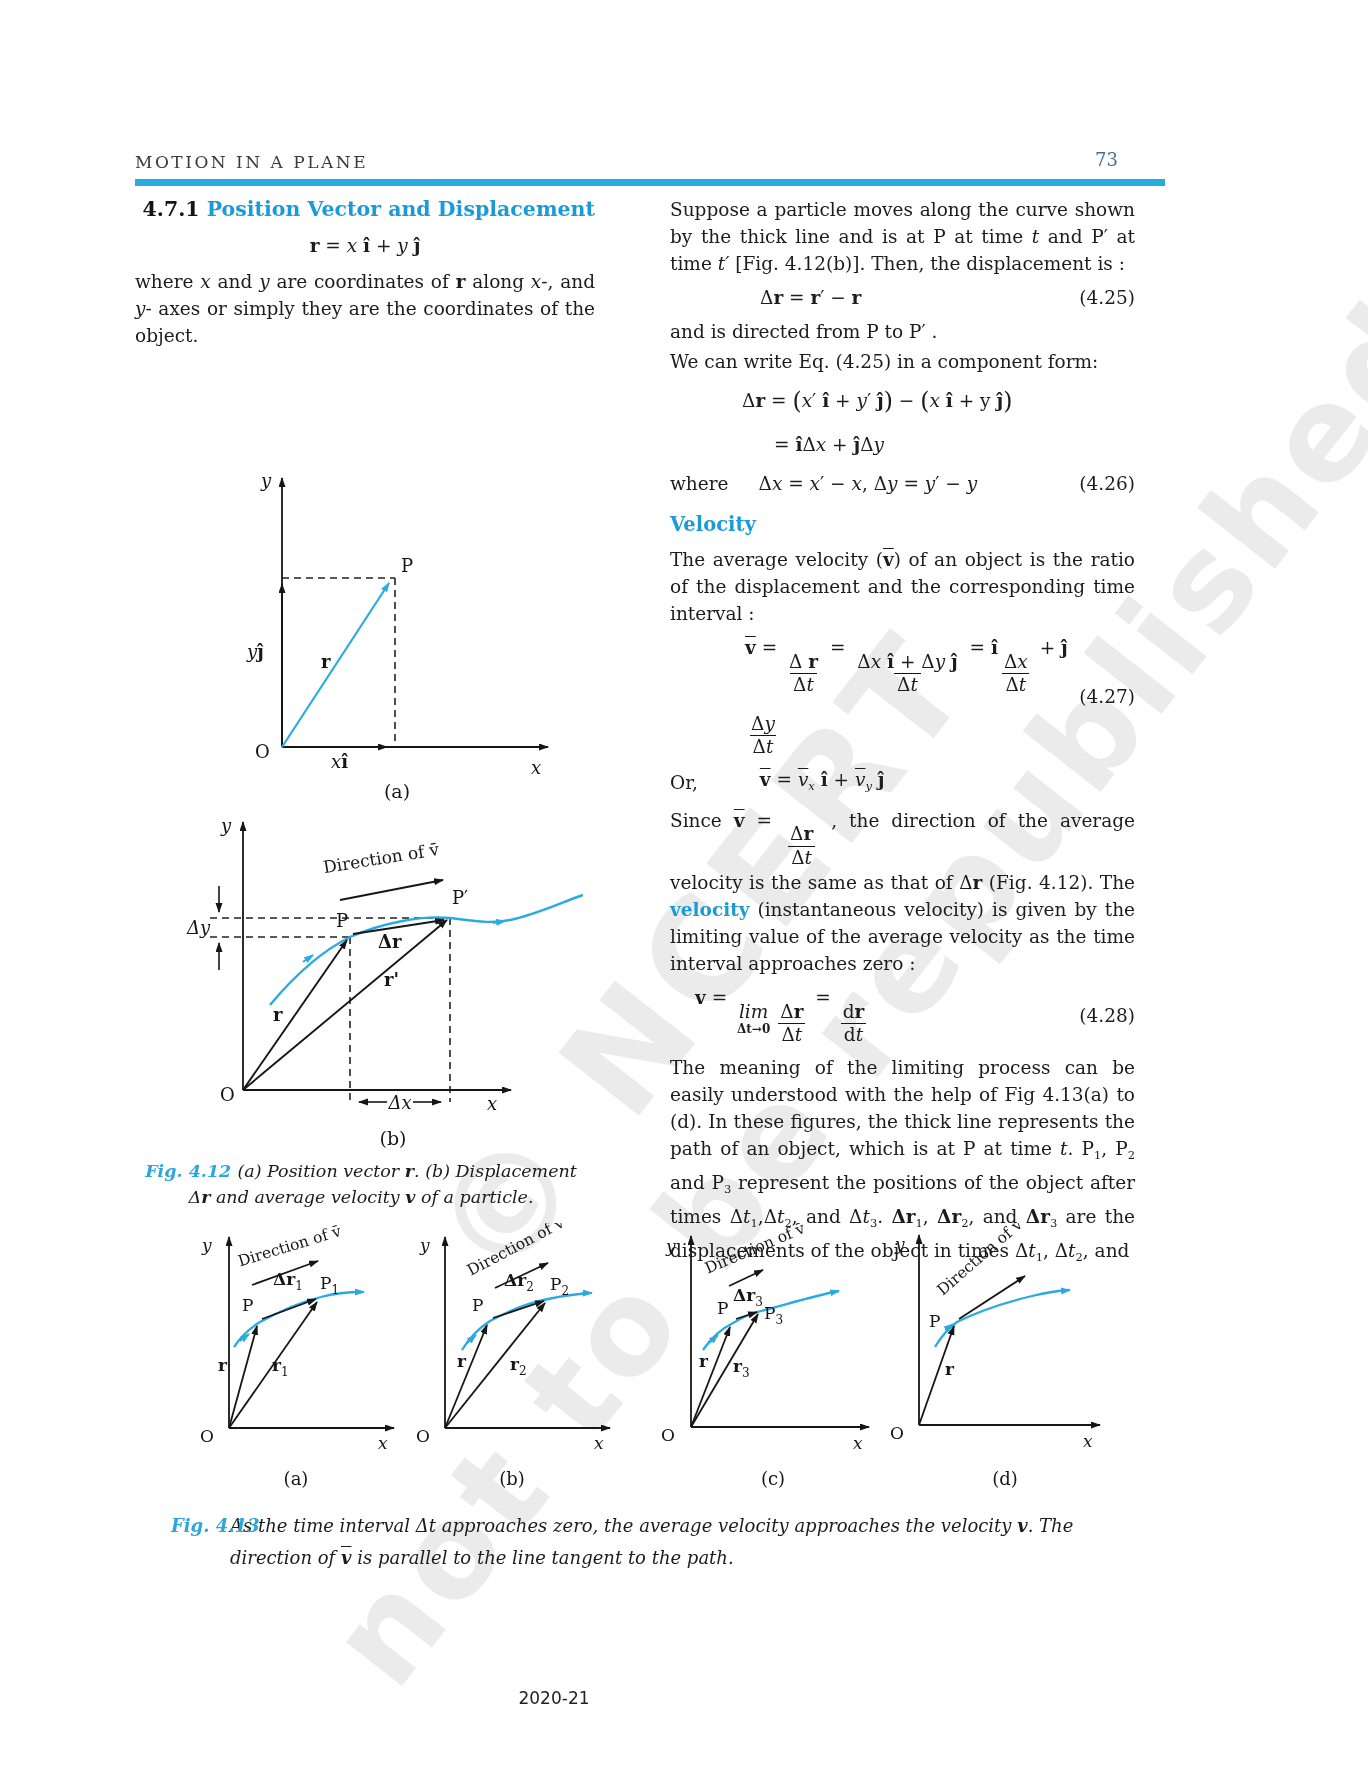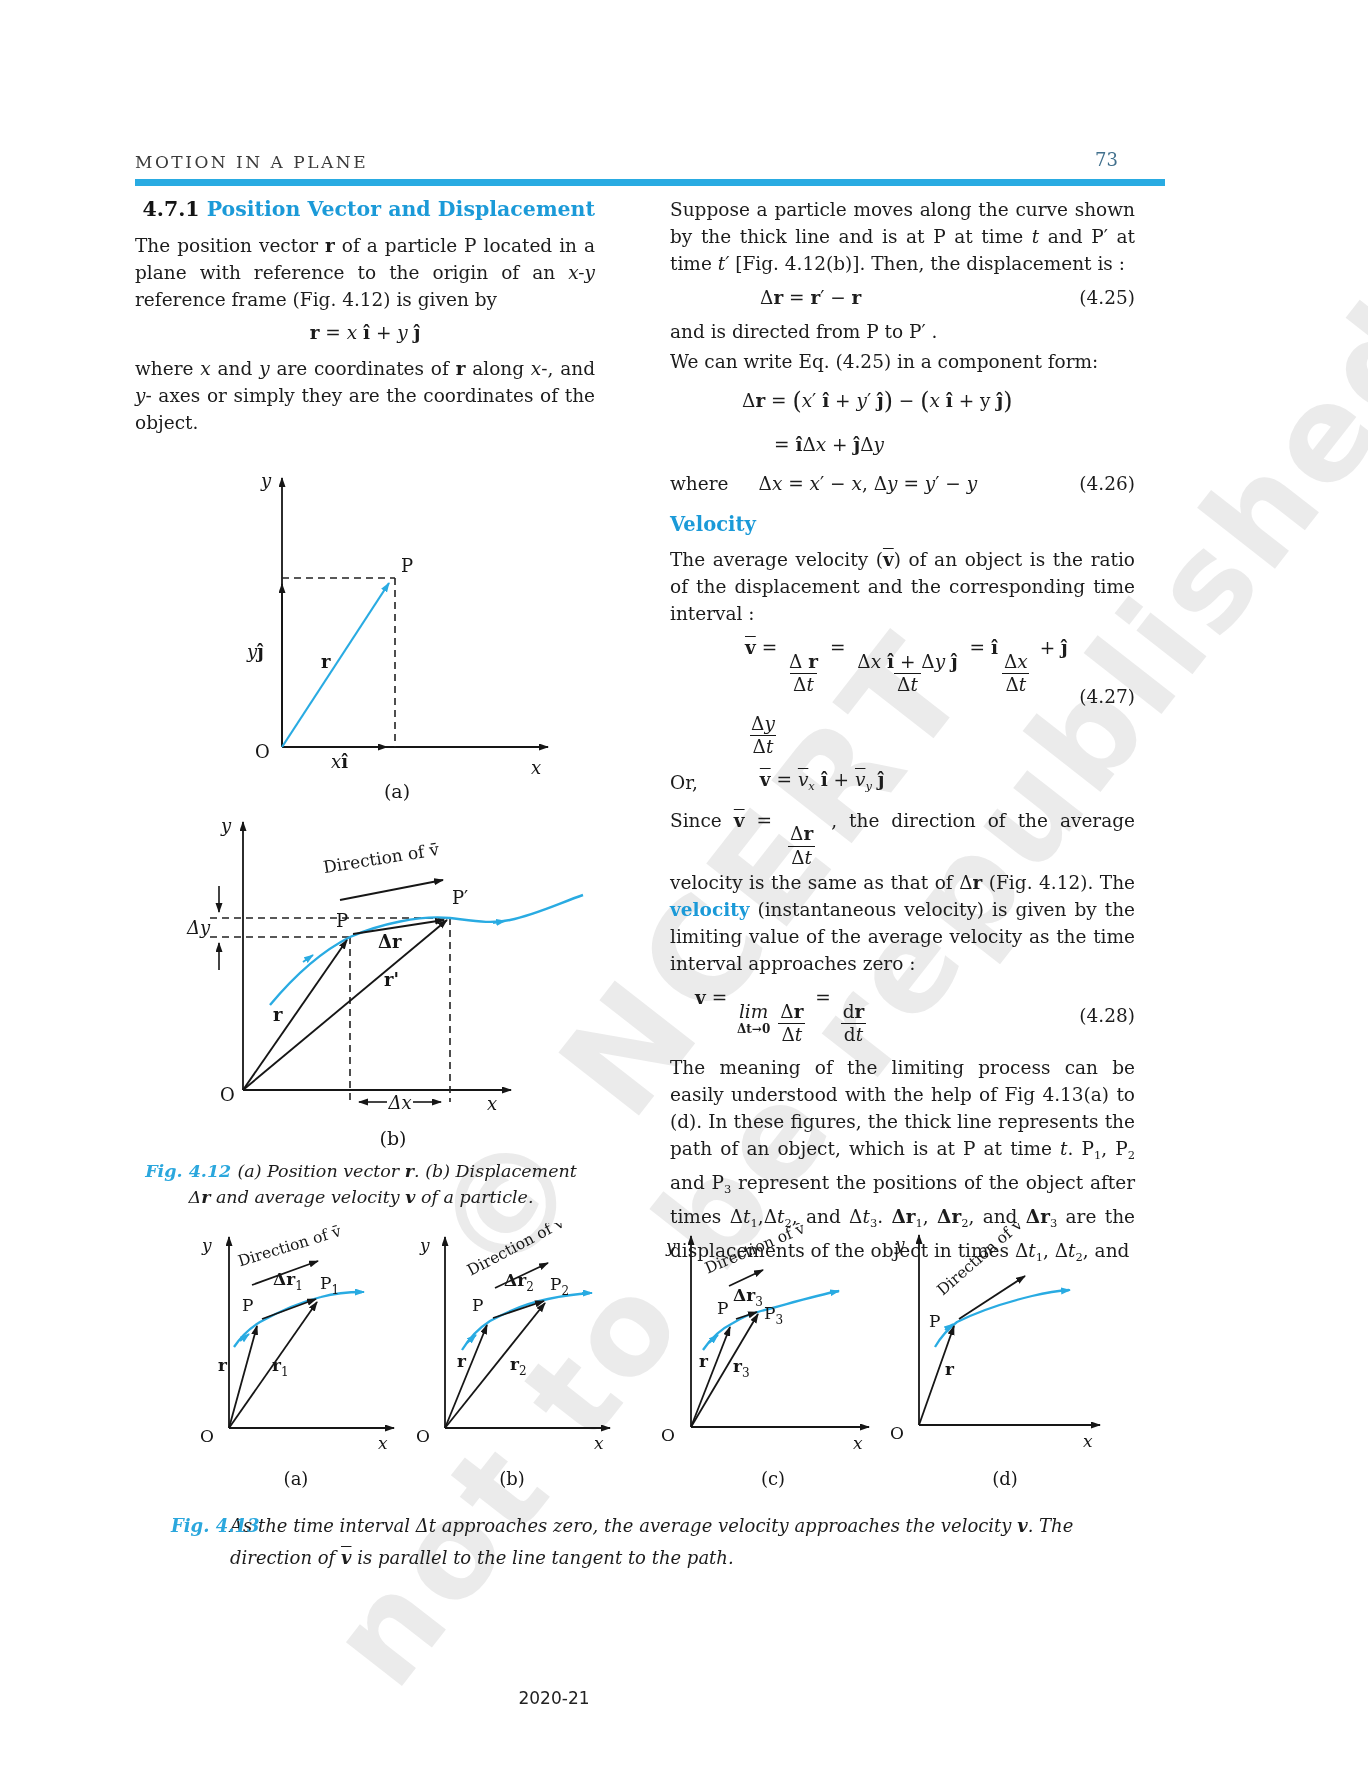--- a/index.html
+++ b/index.html
@@ -79,21 +79,20 @@
 
     <span class="hdr-title">MOTION  IN  A  PLANE</span>
     <span class="hdr-num">73</span>
     <div class="hdr-rule"></div>
 
     <section class="col col-left">
       <h2 class="sec">
         <span class="secnum">4.7.1</span>
         <span class="sectitle">Position Vector and Displacement</span>
       </h2>
-      <p><span>The position vector </span><span class="m-b">r</span><span> of a particle P located in a plane with reference to the origin of an </span><span class="m-i">x-y</span><span> reference frame (Fig. 4.12) is given by</span></p>
       <div class="disp-center"><span class="m-b">r</span><span> = </span><span class="m-i">x</span><span> </span><span class="m-b">î</span><span> + </span><span class="m-i">y</span><span> </span><span class="m-b">ĵ</span></div>
       <p><span>where </span><span class="m-i">x</span><span> and </span><span class="m-i">y</span><span> are coordinates of </span><span class="m-b">r</span><span> along </span><span class="m-i">x</span><span>-, and </span><span class="m-i">y</span><span>- axes or simply they are the coordinates of the object.</span></p>
     </section>
 
     <section class="col col-right">
       <p><span>Suppose a particle moves along the curve shown by the thick line and is at P at time </span><span class="m-i">t</span><span> and P′  at time </span><span class="m-i">t′</span><span>  [Fig. 4.12(b)]. Then, the displacement is :</span></p>
       <div class="eqrow pl90">
         <span><span>Δ</span><span class="m-b">r</span><span>  =  </span><span class="m-b">r</span><span>′  −  </span><span class="m-b">r</span></span>
         <span class="eqnum">(4.25)</span>
       </div>

